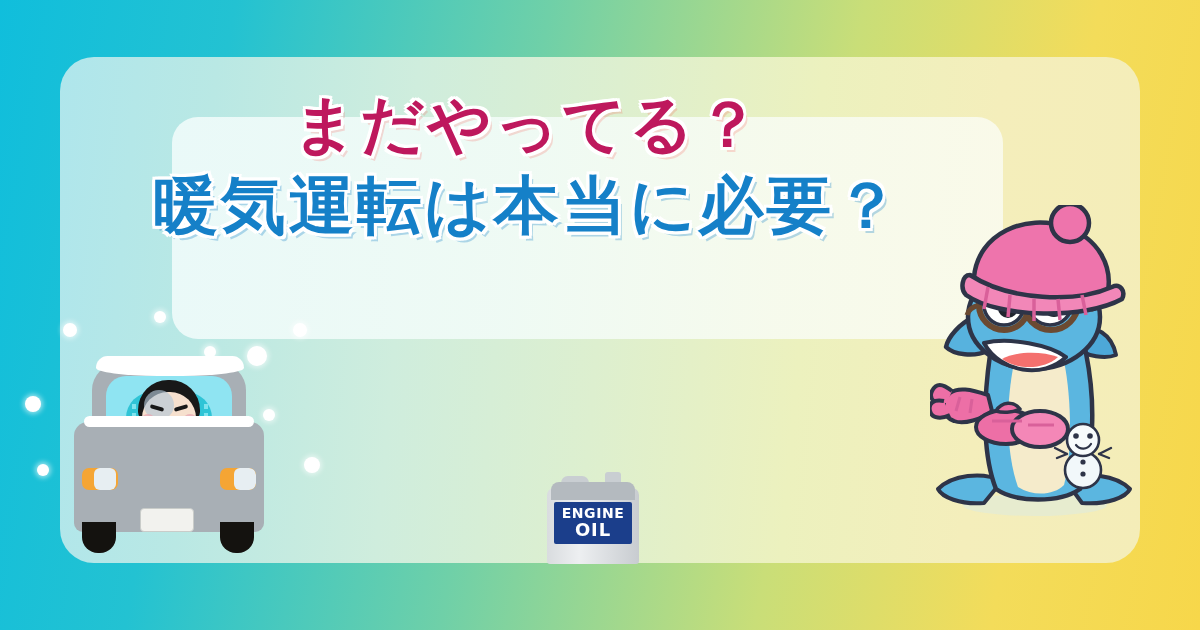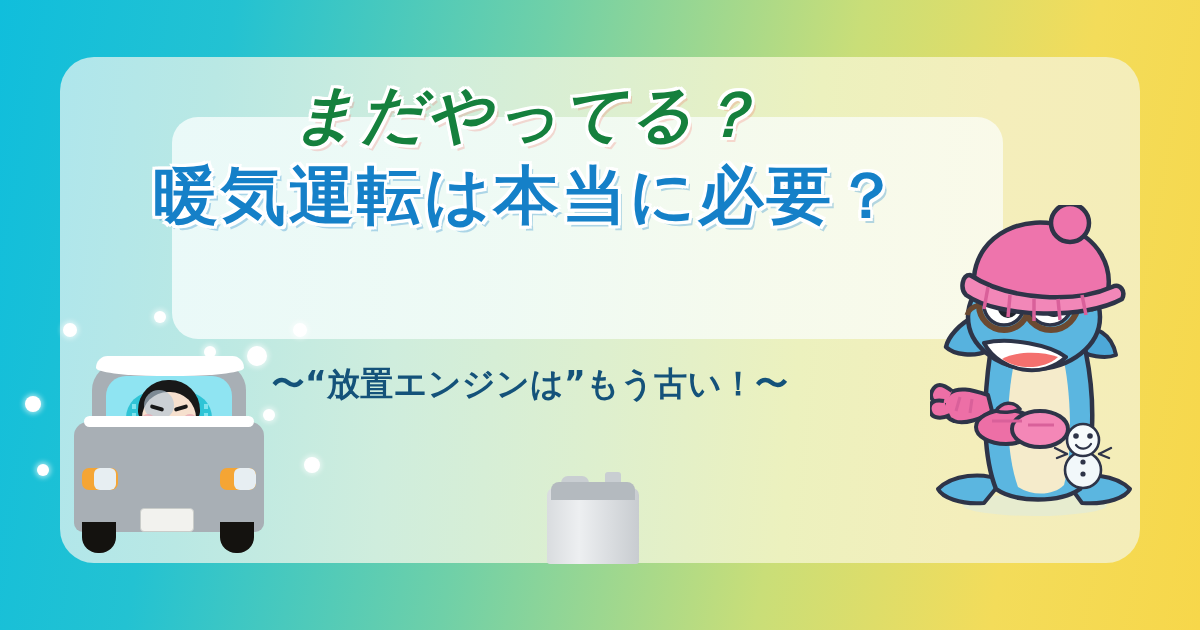--- a/index.html
+++ b/index.html
@@ -60,29 +60,28 @@
     pointer-events: none;
   }
   .hl-line {
     font-weight: 800;
     letter-spacing: 0.045em;
     line-height: 1.06;
     white-space: nowrap;
   }
   #headline-line1 {
     font-size: 63px;
-    color: #15803d;
-    margin-top: 20px;
+    color: #be185d;
+    margin-top: 30px;
     text-shadow:
       -2.6px -2.6px 0 #ffffff,  2.6px -2.6px 0 #ffffff,
       -2.6px  2.6px 0 #ffffff,  2.6px  2.6px 0 #ffffff,
        0px   -3px   0 #ffffff,  0px    3px   0 #ffffff,
       -3px    0px   0 #ffffff,  3px    0px   0 #ffffff,
        4px 5px 0 rgba(250,91,85,0.22);
-    font-style: italic;
   }
   #headline-line2 {
     font-size: 63px;
     color: #1580C8;
     margin-top: 14px;
     transform: scaleX(1.03);
     text-shadow:
       -2.6px -2.6px 0 #ffffff,  2.6px -2.6px 0 #ffffff,
       -2.6px  2.6px 0 #ffffff,  2.6px  2.6px 0 #ffffff,
        0px   -3px   0 #ffffff,  0px    3px   0 #ffffff,
@@ -311,28 +310,31 @@
   <div class="car-part car-wheel" id="car-wheel-left"></div>
   <div class="car-part car-wheel" id="car-wheel-right"></div>
 </div>
 
 <div id="headline">
   <div class="hl-line" id="headline-line1">まだやってる？</div>
   <div class="hl-line" id="headline-line2">暖気運転は本当に必要？</div>
 </div>
 
 <div id="subtitle">
-  <div class="sub-line">〜“放置エンジンは”もう古い！〜</div>
 </div>
 
 <div id="oil-can">
   <div class="oil-part" id="oil-cap"></div>
   <div class="oil-part" id="oil-spout"></div>
   <div class="oil-part" id="oil-body"></div>
   <div class="oil-part" id="oil-shoulder"></div>
+  <div class="oil-part" id="oil-label">
+    <span id="oil-label-line1">ENGINE</span>
+    <span id="oil-label-line2">OIL</span>
+  </div>
 </div>
 
 <div id="mascot">
   <svg viewBox="0 0 215 320" width="215" height="320">
 
     <ellipse cx="105" cy="300" rx="72" ry="11" fill="#E3EBD5" opacity="0.8"></ellipse>
 
     <path d="M54 298 C30 300 12 292 8 284 C22 270 52 266 72 276 Z" fill="#5BB6E0" stroke="#2E3448" stroke-width="4" stroke-linejoin="round"></path>
     <path d="M152 298 C178 300 196 292 200 284 C186 270 156 266 136 276 Z" fill="#5BB6E0" stroke="#2E3448" stroke-width="4" stroke-linejoin="round"></path>
 

